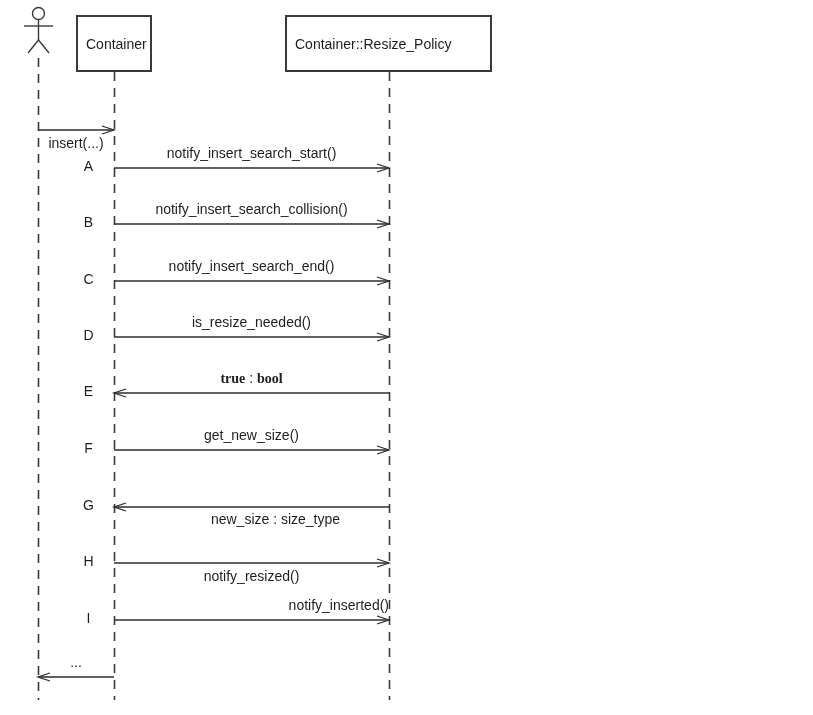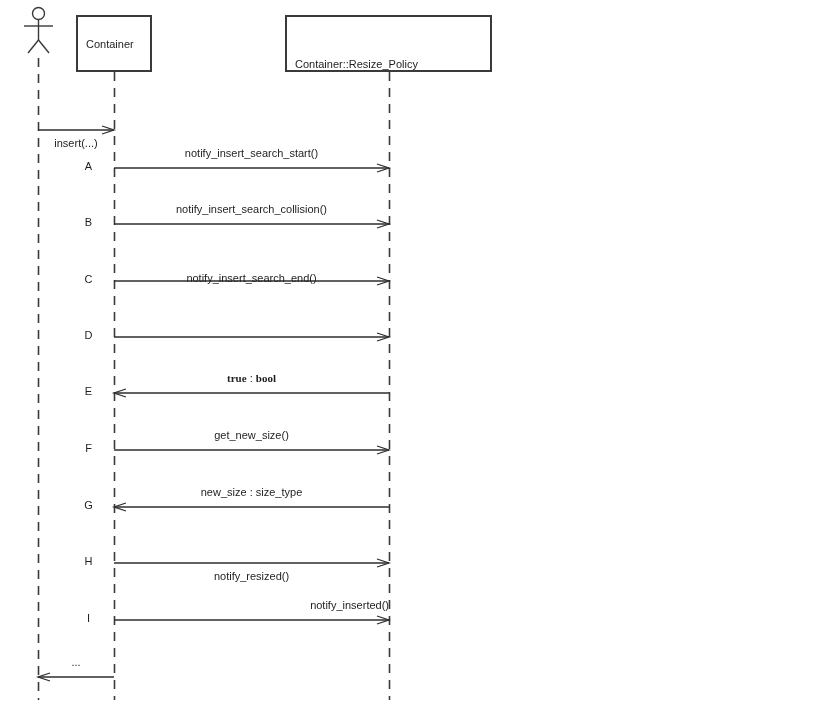--- a/index.html
+++ b/index.html
@@ -6,21 +6,21 @@
     margin: 0;
     padding: 0;
     background: #ffffff;
   }
   .canvas {
     position: relative;
     width: 813px;
     height: 715px;
     background: #ffffff;
     font-family: "Liberation Sans", sans-serif;
-    font-size: 11px;
+    font-size: 14px;
     color: #1e1e1e;
     overflow: hidden;
   }
   .layer {
     position: absolute;
     left: 0;
     top: 0;
   }
   .box {
     position: absolute;
@@ -111,33 +111,34 @@
       <g>
         <line x1="114" y1="677" x2="38" y2="677"></line>
           <polyline points="50,673 38,677 50,681"></polyline>
       </g>
     </g>
   </svg>
 
   <div class="box" style="left:76px; top:15px; width:76px; height:57px;">
     <span>Container</span>
   </div>
-  <div class="box" style="left:285px; top:15px; width:207px; height:57px;align-items:flex-end;">
+  <div class="box" style="left:285px; top:15px; width:207px; height:57px;">
     <span>Container::Resize_Policy</span>
   </div>
 
   <div class="msg" style="left:38px;  width:76px;  top:108px;margin-top:28px;">insert(...)</div>
   <div class="msg" style="left:114px; width:275px; top:146px;">notify_insert_search_start()</div>
   <div class="msg" style="left:114px; width:275px; top:202px;">notify_insert_search_collision()</div>
-  <div class="msg" style="left:114px; width:275px; top:259px;margin-top:12px;">notify_insert_search_end()</div>
+  <div class="msg" style="left:114px; width:275px; top:259px;">notify_insert_search_end()</div>
+  <div class="msg" style="left:114px; width:275px; top:315px;">is_resize_needed()</div>
   <div class="msg" style="left:114px; width:275px; top:371px;">
     <span class="b">true</span><span> : </span><span class="b">bool</span>
   </div>
   <div class="msg" style="left:114px; width:275px; top:428px;">get_new_size()</div>
-  <div class="msg" style="left:114px; width:275px; top:485px;">new_size : size_type</div>
+  <div class="msg" style="left:114px; width:275px; top:512px;padding-left:24px;">new_size : size_type</div>
   <div class="msg" style="left:114px; width:275px; top:569px;">notify_resized()</div>
   <div class="msg" style="left:114px; width:275px; top:598px;text-align:right;">notify_inserted()</div>
   <div class="msg" style="left:38px;  width:76px;  top:655px;">...</div>
 
   <div class="idl" style="left:76px; width:25px; top:159px;">A</div>
   <div class="idl" style="left:76px; width:25px; top:215px;">B</div>
   <div class="idl" style="left:76px; width:25px; top:272px;">C</div>
   <div class="idl" style="left:76px; width:25px; top:328px;">D</div>
   <div class="idl" style="left:76px; width:25px; top:384px;">E</div>
   <div class="idl" style="left:76px; width:25px; top:441px;">F</div>

